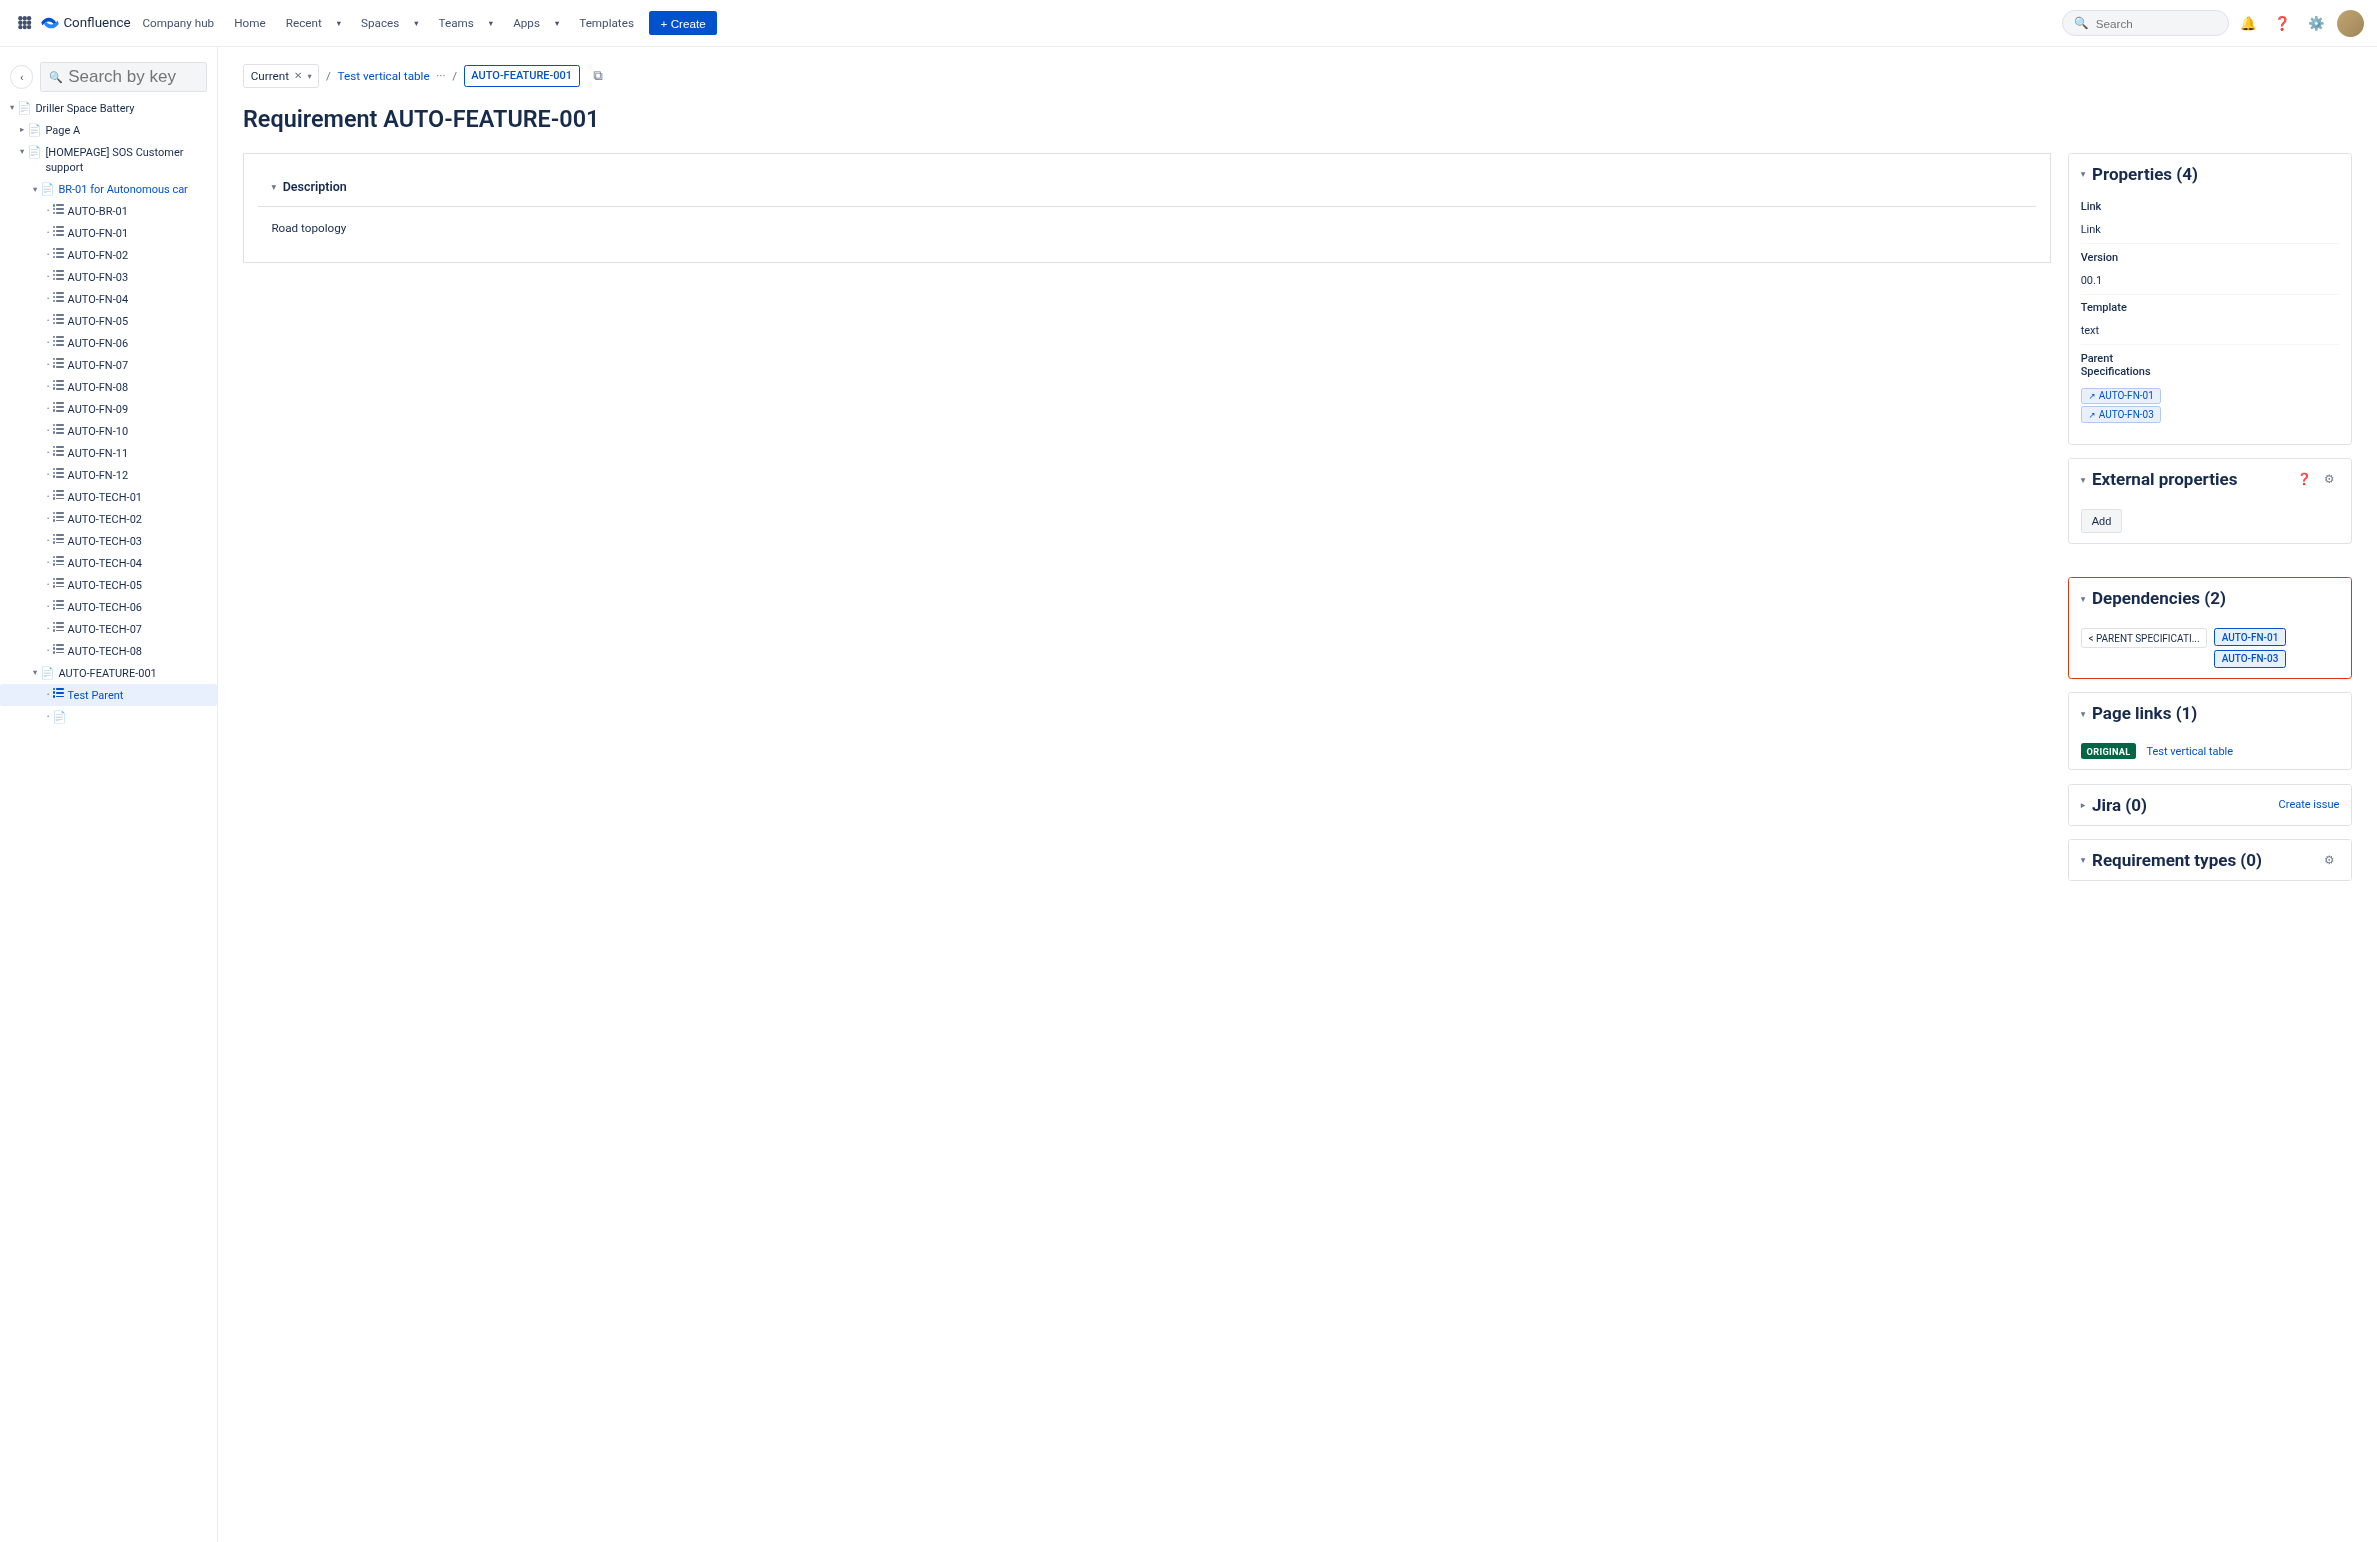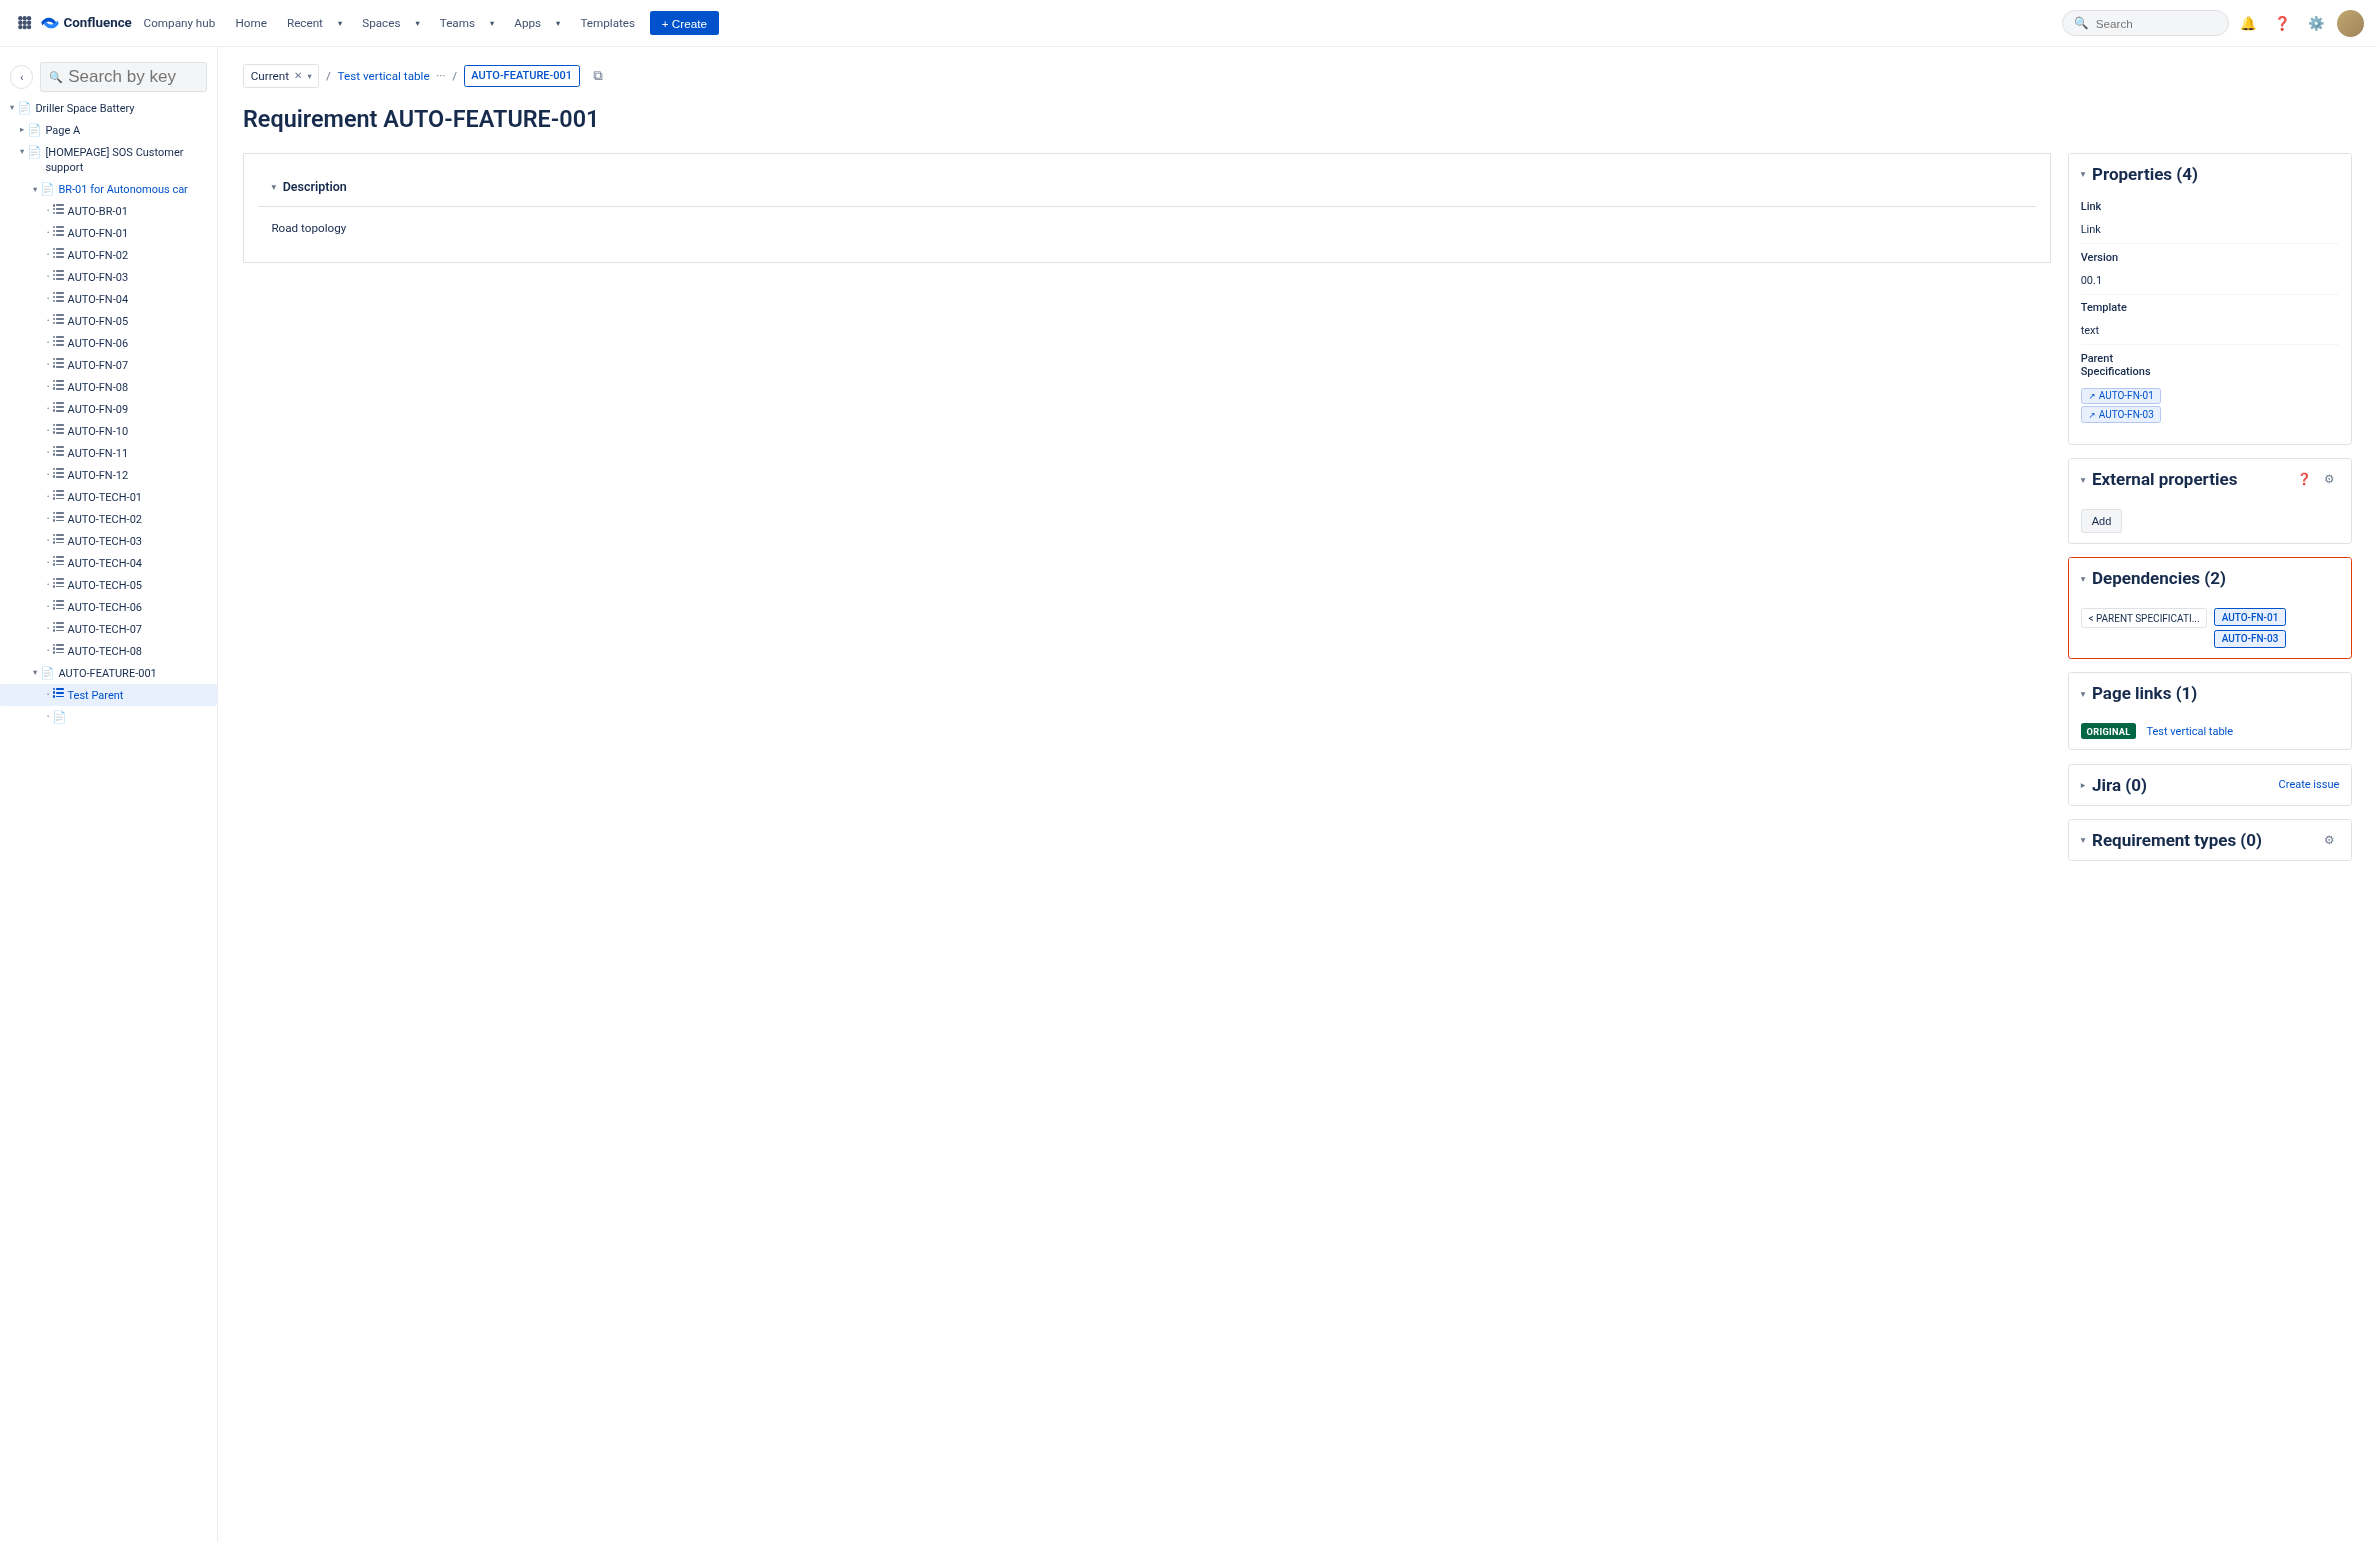--- a/index.html
+++ b/index.html
@@ -316,20 +316,21 @@
       gap: 13.4px;
     }
 
     .panel-card {
       border: 0.8px solid #dfe1e6;
       border-radius: 3.3px;
       overflow: hidden;
     }
     .panel-card.highlighted {
       border: 1.7px solid #de350b;
+      margin-top: 20px;
     }
 
     .panel-header {
       display: flex;
       align-items: center;
       gap: 6.7px;
       padding: 10px 11.7px;
       background: #fff;
       cursor: pointer;
     }
@@ -520,21 +521,21 @@
       <circle cx="16" cy="16" r="3" fill="#42526e"></circle>
       <circle cx="22" cy="16" r="3" fill="#42526e"></circle>
       <circle cx="10" cy="22" r="3" fill="#42526e"></circle>
       <circle cx="16" cy="22" r="3" fill="#42526e"></circle>
       <circle cx="22" cy="22" r="3" fill="#42526e"></circle>
     </svg>
     <svg width="20" height="20" viewBox="0 0 32 32">
       <path d="M4 20c5-8 14-8 18-2l4-3c-6-10-18-10-24 0z" fill="#0052cc"></path>
       <path d="M28 12c-5 8-14 8-18 2l-4 3c6 10 18 10 24 0z" fill="#2684ff"></path>
     </svg>
-    <span style="font-size:13.4px;font-weight:700;color:#172b4d;">Confluence</span>
+    <span style="font-size:13.4px;font-weight:400;color:#172b4d;">Confluence</span>
   </div>
 
   <div class="nav-item">Company hub</div>
   <div class="nav-item">Home</div>
   <div class="nav-item nav-item-with-arrow">
     <span>Recent</span>
     <span style="font-size:8.4px;">▾</span>
   </div>
   <div class="nav-item nav-item-with-arrow">
     <span>Spaces</span>

